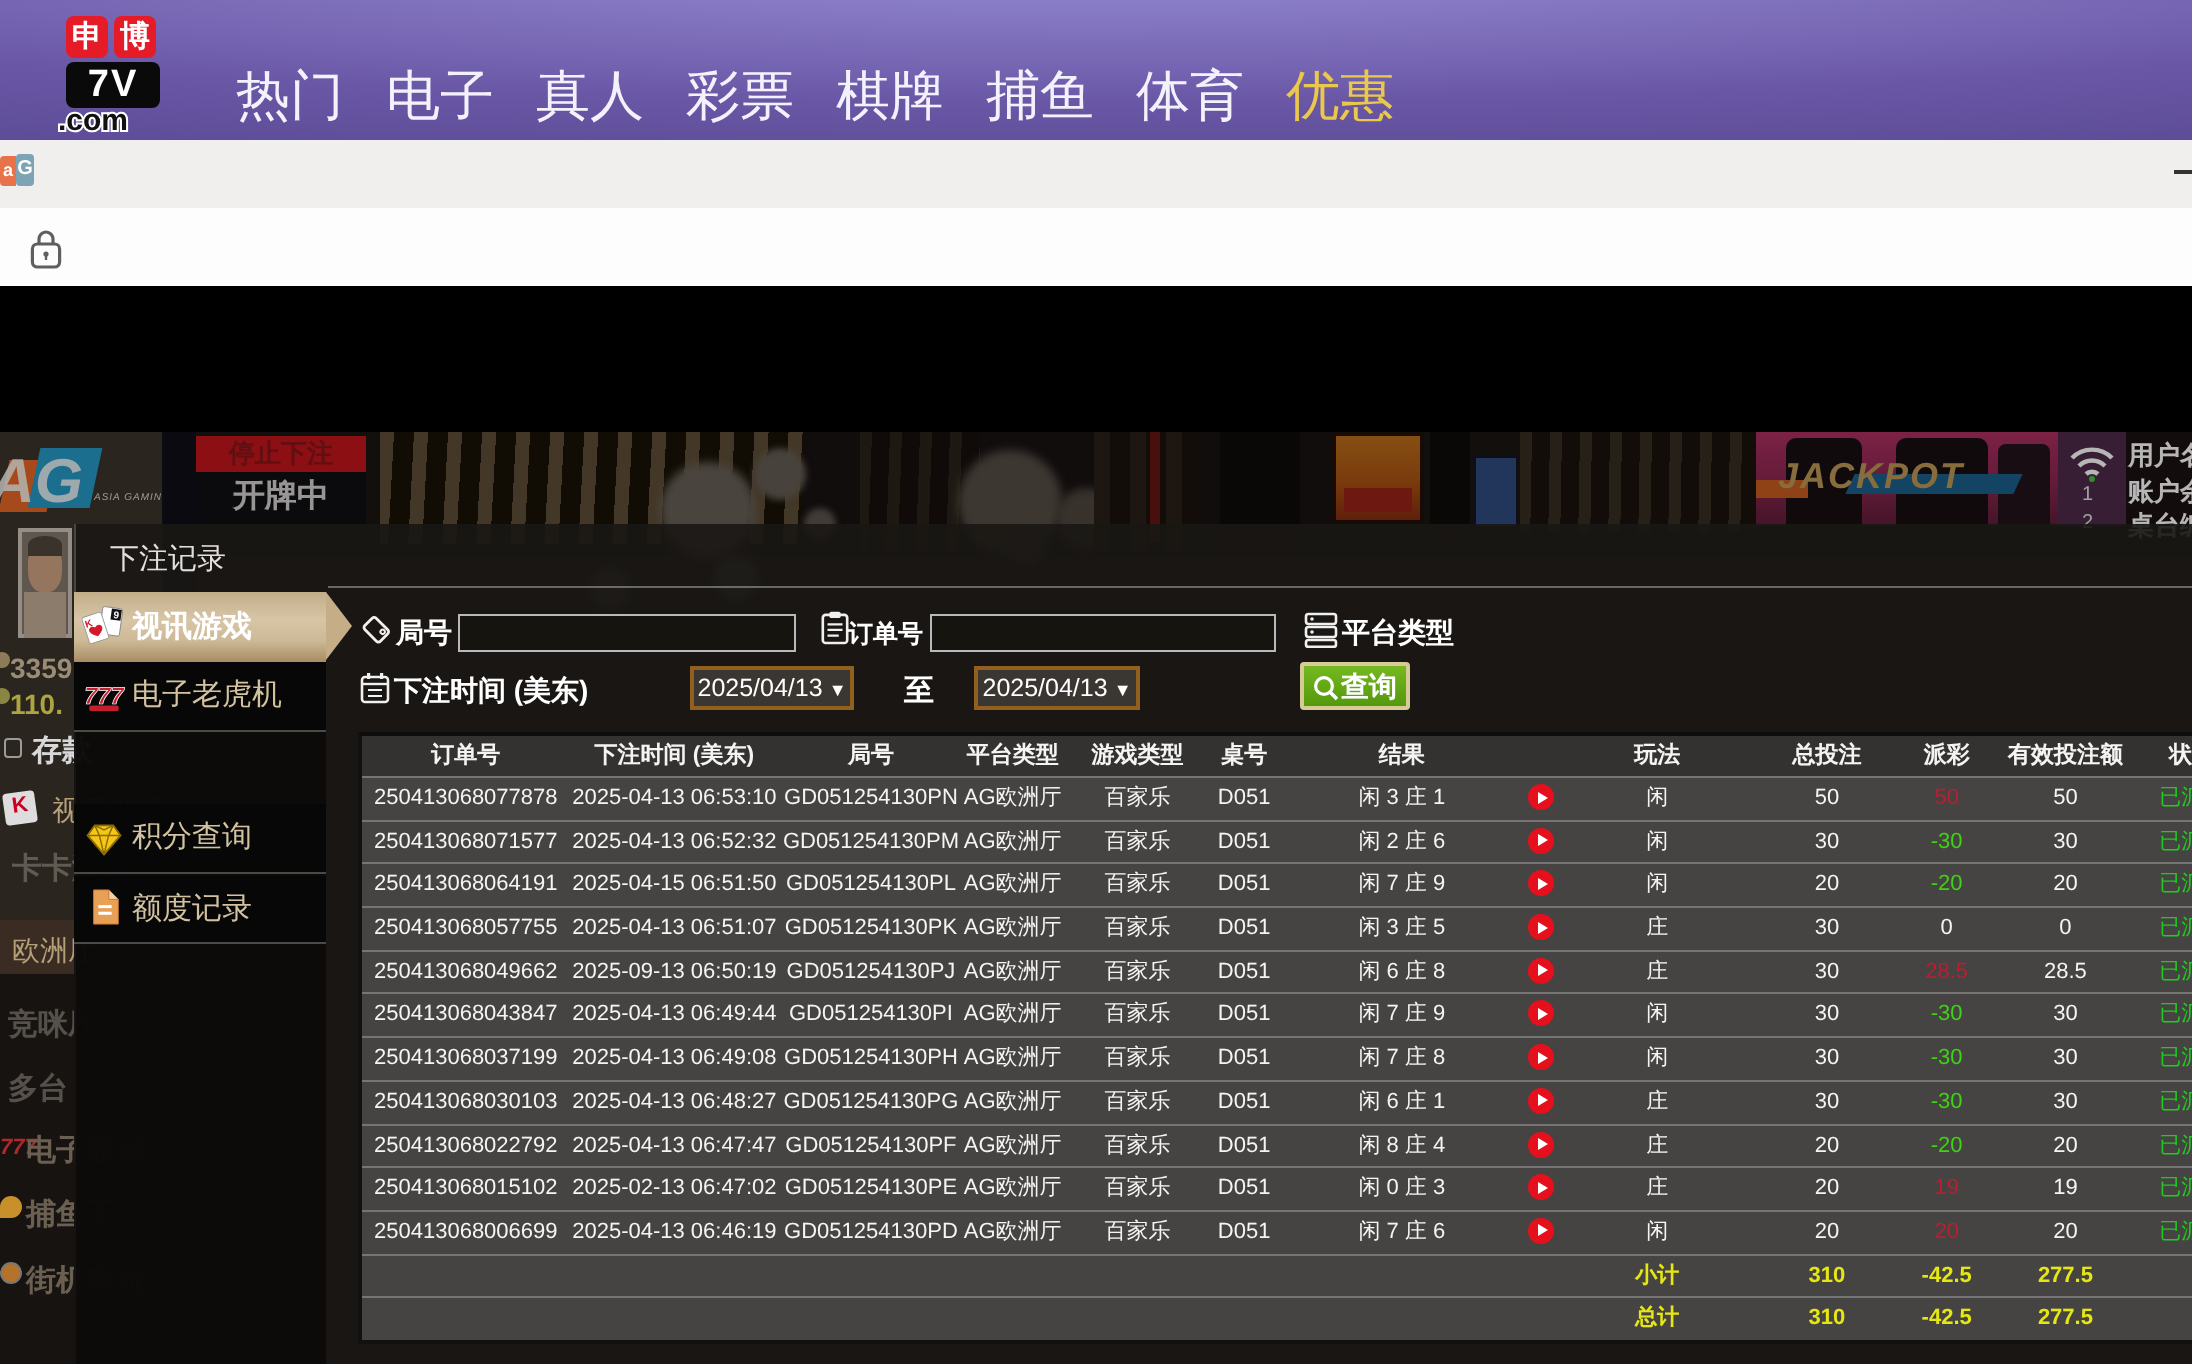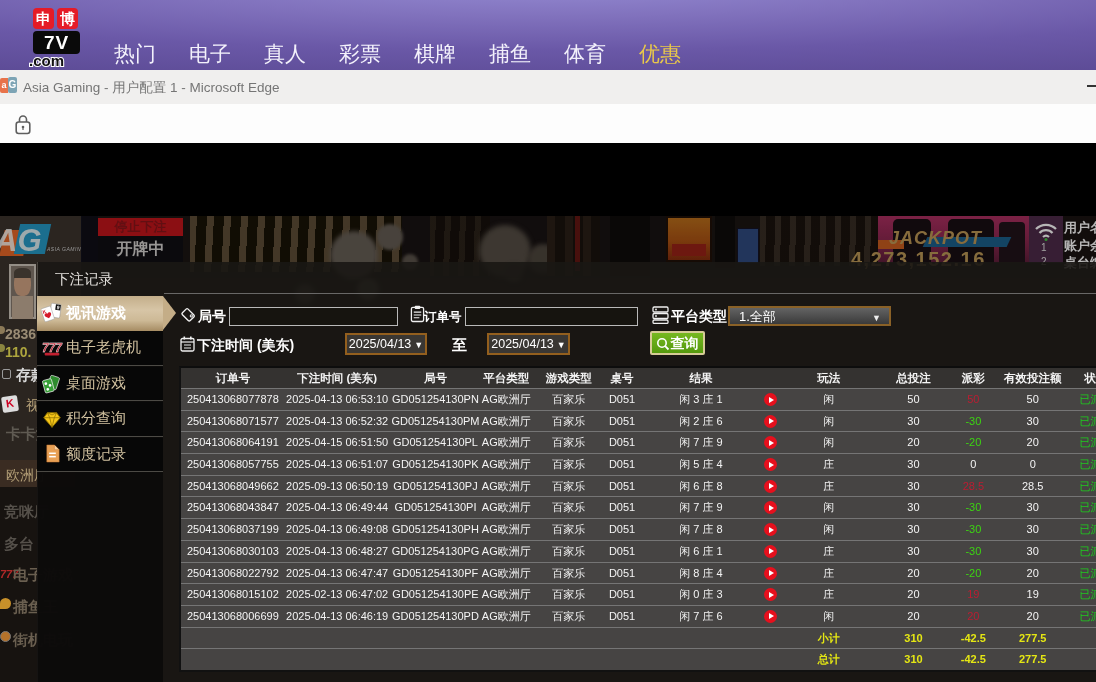--- a/index.html
+++ b/index.html
@@ -7,21 +7,21 @@
 .abs{position:absolute}
 
 .topbar{position:absolute;left:0;top:0;width:1096px;height:70px;
 background:radial-gradient(120% 160% at 50% -25%,#958bd3 0%,#8172bd 30%,#6a58a7 60%,#584790 100%)}
 .rsq{position:absolute;width:21px;height:21px;top:8px;background:#e51b27;border-radius:4px;
 color:#fff;font-weight:bold;font-size:15px;text-align:center;line-height:22px}
 .blk7v{position:absolute;left:33px;top:31px;width:47px;height:23px;background:#0a0a0a;border-radius:4px;
 color:#fff;font-weight:bold;font-size:19px;text-align:center;line-height:23px;letter-spacing:1px}
 .dcom{position:absolute;left:29px;top:52px;font-size:15px;font-weight:bold;letter-spacing:.5px;color:#111;
 -webkit-text-stroke:2px #fff;paint-order:stroke fill;letter-spacing:0px}
-.nv{position:absolute;top:40px;width:74px;text-align:center;font-size:21px;color:#f3f1fb}
+.nv{position:absolute;top:30px;width:74px;text-align:right;font-size:27px;color:#f3f1fb}
 .nv.yel{color:#e9c84a}
 
 .titlebar{position:absolute;left:0;top:70px;width:1096px;height:34px;background:#f0efee}
 .fav1{position:absolute;left:0;top:78px;width:8px;height:15px;background:#e8734a;color:#fff;
 font-size:9px;font-weight:bold;text-align:center;line-height:15px;border-radius:2px 0 0 2px}
 .fav2{position:absolute;left:8px;top:77px;width:9px;height:16px;background:#7da4b5;color:#fff;
 font-size:10px;font-weight:bold;text-align:center;line-height:16px;border-radius:2px}
 .ttxt{position:absolute;left:23px;top:79px;font-size:13.5px;color:#757575}
 .mindash{position:absolute;left:1087px;top:85px;width:9px;height:2px;background:#333}
 
@@ -85,21 +85,20 @@
       <div class="nv" style="left:248px">真人</div>
       <div class="nv" style="left:323px">彩票</div>
       <div class="nv" style="left:398px">棋牌</div>
       <div class="nv" style="left:473px">捕鱼</div>
       <div class="nv" style="left:548px">体育</div>
       <div class="nv yel" style="left:623px">优惠</div>
 </div>
 <div class="titlebar"></div>
 <div class="fav1">a</div>
     <div class="fav2">G</div>
-<div class="ttxt">Asia Gaming - 用户配置 1 - Microsoft Edge</div>
 <div class="mindash"></div>
 <div class="urlbar"></div>
 <svg class="abs" style="left:15px;top:114px" width="16" height="21" viewBox="0 0 16 21">
 <rect x="1.2" y="8" width="13.6" height="11.5" rx="2.5" fill="none" stroke="#5f5f5f" stroke-width="1.6"></rect>
 <path d="M4.5 8 V5.5 a3.5 3.5 0 0 1 7 0 V8" fill="none" stroke="#5f5f5f" stroke-width="1.6"></path>
 <circle cx="8" cy="13" r="1.3" fill="#5f5f5f"></circle>
       <rect x="7.4" y="13" width="1.2" height="3" fill="#5f5f5f"></rect>
 </svg>
 <div class="blackstrip"></div>
 <div class="bg">
@@ -131,40 +130,39 @@
 <div class="z" style="left:715px;top:0;width:20px;height:52px;background:#0b0908"></div>
 <div class="z" style="left:737px;top:12px;width:22px;height:36px;background:#2a4374;border:1px solid #101020"></div>
 <div class="z" style="left:760px;top:0;width:118px;height:50px;background:repeating-linear-gradient(91deg,#41362a 0 6px,#140e08 6px 15px);opacity:.6"></div>
 <div class="z" style="left:878px;top:0;width:151px;height:47px;background:linear-gradient(180deg,#9c2a58 0%,#7c2246 55%,#541a34 100%)"></div>
 <div class="z" style="left:893px;top:3px;width:38px;height:44px;background:#140c10;border-radius:5px 5px 0 0"></div>
 <div class="z" style="left:948px;top:3px;width:46px;height:44px;background:#140c10;border-radius:5px 5px 0 0"></div>
 <div class="z" style="left:999px;top:6px;width:26px;height:41px;background:#1b1016;border-radius:4px 4px 0 0"></div>
 <div class="z" style="left:878px;top:24px;width:26px;height:9px;background:#b5541c"></div>
 <div class="z" style="left:925px;top:21px;width:84px;height:10px;background:#17567e;transform:skewX(-25deg)"></div>
 <div class="z" style="left:889px;top:12px;font-size:18px;font-weight:900;font-style:italic;color:#ab8a4e;letter-spacing:1px">JACKPOT</div>
-<div class="z" style="left:851px;top:32px;font-size:20px;font-weight:800;color:#a98a4e;letter-spacing:1.5px">4,273,152.16</div>
 <div class="z" style="left:1029px;top:0;width:34px;height:47px;background:#452642"></div>
 <svg class="z" style="left:1033px;top:5px" width="26" height="20" viewBox="0 0 26 20">
 <path d="M3 8 A14 14 0 0 1 23 8" fill="none" stroke="#e8e8e8" stroke-width="2.2"></path>
 <path d="M6.5 12 A9 9 0 0 1 19.5 12" fill="none" stroke="#e8e8e8" stroke-width="2.2"></path>
 <path d="M10 16 A4.5 4.5 0 0 1 16 16" fill="none" stroke="#e8e8e8" stroke-width="2.2"></path>
 <circle cx="13" cy="18.5" r="1.5" fill="#3db53d"></circle>
 </svg>
 <div class="z" style="left:1041px;top:26px;font-size:10px;color:#ccc">1</div>
 <div class="z" style="left:1041px;top:40px;font-size:10px;color:#ccc">2</div>
 <div class="z" style="left:1063px;top:0;width:33px;height:47px;background:#15100f"></div>
 <div class="z" style="left:1064px;top:3px;font-size:13px;font-weight:bold;color:#e8e8e8;white-space:nowrap">用户名</div>
 <div class="z" style="left:1064px;top:21px;font-size:13px;font-weight:bold;color:#e8e8e8;white-space:nowrap">账户余</div>
 <div class="z" style="left:1064px;top:38px;font-size:13px;font-weight:bold;color:#e8e8e8;white-space:nowrap">桌台编</div>
 <div class="z" style="left:9px;top:48px;width:27px;height:55px;background:#5f564e;border:2px solid #948e86"></div>
 <div class="z" style="left:14px;top:54px;width:17px;height:26px;border-radius:45% 45% 40% 40%;background:#96755e"></div>
 <div class="z" style="left:14px;top:52px;width:17px;height:10px;border-radius:45% 45% 0 0;background:#3a332c"></div>
 <div class="z" style="left:12px;top:80px;width:21px;height:23px;background:#8c7c6c"></div>
 <div class="z" style="left:-3px;top:110px;width:8px;height:8px;border-radius:50%;background:#8c7a58"></div>
-<div class="z" style="left:5px;top:110px;font-size:14px;font-weight:bold;color:#9a8c75">2836</div>
+<div class="z" style="left:5px;top:110px;font-size:14px;font-weight:bold;color:#9a8c75">3359</div>
 <div class="z" style="left:-3px;top:128px;width:8px;height:8px;border-radius:50%;background:#8a8540"></div>
 <div class="z" style="left:5px;top:128px;font-size:14px;font-weight:bold;color:#ada53e">110.</div>
 <div class="z" style="left:2px;top:153px;width:9px;height:10px;border:1px solid #9a9a9a;border-radius:2px"></div>
 <div class="z" style="left:16px;top:150px;font-size:15px;font-weight:bold;color:#d8d8d8">存款</div>
 <div class="z" style="left:2px;top:180px;width:16px;height:16px;background:#ddd;border-radius:2px;transform:rotate(-8deg)"></div>
 <div class="z" style="left:6px;top:181px;font-size:11px;font-weight:bold;color:#c02;transform:rotate(-8deg)">K</div>
 <div class="z" style="left:26px;top:181px;font-size:14px;color:#b5a078">视讯游戏</div>
 <div class="z" style="left:6px;top:209px;font-size:15px;font-weight:bold;color:#5f5a52">卡卡湾厅</div>
 <div class="z" style="left:0px;top:244px;width:75px;height:27px;background:#3a2c22"></div>
 <div class="z" style="left:6px;top:251px;font-size:14px;color:#b5a078">欧洲厅</div>
@@ -198,34 +196,20 @@
 </svg>
       <span class="mt">视讯游戏</span>
     </div>
 <div class="mitem" style="top:330.5px;height:35px">
       <svg class="micon" style="top:8px" viewBox="0 0 24 24">
 <text x="12" y="14" font-size="13" font-weight="900" font-style="italic" fill="#c21f2f" text-anchor="middle" stroke="#fff" stroke-width=".4">777</text>
 <rect x="4" y="15" width="16" height="3" rx="1" fill="#c21f2f"></rect>
 </svg>
       <span class="mt">电子老虎机</span>
     </div>
-<div class="mitem" style="top:366.5px;height:34px">
-      <svg class="micon" style="top:6px" viewBox="0 0 24 24">
-<g transform="rotate(18 12 12)">
-          <rect x="8" y="3" width="10" height="14" rx="1.5" fill="#2e8b2e" stroke="#d8d8d8" stroke-width=".8"></rect>
-        </g>
-<g transform="rotate(-15 8 14)">
-          <rect x="3" y="7" width="10" height="14" rx="1.5" fill="#37a037" stroke="#e8e8e8" stroke-width=".8"></rect>
-<circle cx="6" cy="11" r="1.5" fill="#fff"></circle>
-          <circle cx="10" cy="14" r="1.5" fill="#fff"></circle>
-          <circle cx="6.5" cy="17.5" r="1.5" fill="#fff"></circle>
-        </g>
-</svg>
-      <span class="mt">桌面游戏</span>
-    </div>
 <div class="mitem" style="top:437.5px;height:34px">
       <svg class="micon" style="left:6px;top:6px;width:19px;height:19px" viewBox="0 0 20 20">
 <path d="M4 1 H12 L17 6 V19 H4 Z" fill="#e8a055" stroke="#c87830" stroke-width=".5"></path>
 <path d="M12 1 L12 6 L17 6" fill="#f8d0a0" stroke="#c87830" stroke-width=".5"></path>
 <rect x="6.5" y="9" width="7" height="1.6" fill="#fff"></rect>
         <rect x="6.5" y="12.5" width="7" height="1.6" fill="#fff"></rect>
 </svg>
       <span class="mt">额度记录</span>
     </div>
 <div class="mitem" style="top:401.5px;height:35px">
@@ -251,21 +235,20 @@
 <div class="flabel" style="left:424px;top:309px;font-size:12.5px">订单号</div>
 <div class="finput" style="left:465px;top:307px;width:173px"></div>
 <svg class="abs" style="left:652px;top:306px" width="17" height="18" viewBox="0 0 17 18">
 <rect x="1" y="1" width="15" height="5" rx="1.2" fill="none" stroke="#f0f0f0" stroke-width="1.3"></rect>
 <rect x="1" y="7.5" width="15" height="5" rx="1.2" fill="none" stroke="#f0f0f0" stroke-width="1.3"></rect>
 <rect x="1" y="14" width="15" height="3.4" rx="1.2" fill="none" stroke="#f0f0f0" stroke-width="1.3"></rect>
 <circle cx="4" cy="3.5" r=".9" fill="#f0f0f0"></circle>
       <circle cx="4" cy="10" r=".9" fill="#f0f0f0"></circle>
 </svg>
 <div class="flabel" style="left:671px;top:308px">平台类型</div>
-<div class="fsel">1.全部</div>
 <svg class="abs" style="left:180px;top:336px" width="15" height="16" viewBox="0 0 15 16">
 <rect x="1" y="2.5" width="13" height="12.5" rx="1.5" fill="none" stroke="#f0f0f0" stroke-width="1.3"></rect>
 <path d="M1 6 h13" stroke="#f0f0f0" stroke-width="1.2"></path>
 <rect x="3.5" y="0.5" width="1.6" height="3" fill="#f0f0f0"></rect>
       <rect x="10" y="0.5" width="1.6" height="3" fill="#f0f0f0"></rect>
 <path d="M4 9 h7 M4 12 h7" stroke="#f0f0f0" stroke-width="1.1"></path>
 </svg>
 <div class="flabel" style="left:197px;top:337px">下注时间 (美东)</div>
 <div class="fdate" style="left:345px;top:333px;width:82px">2025/04/13<i>▼</i></div>
 <div class="flabel" style="left:452px;top:336px;font-size:15px">至</div>
@@ -335,21 +318,21 @@
 <div class="td" style="width:67px">20</div>
 <div class="td st" style="width:60px">已派彩</div>
 </div>
       <div class="tr">
 <div class="td" style="width:104px">250413068057755</div>
 <div class="td" style="width:105px">2025-04-13 06:51:07</div>
 <div class="td" style="width:92px">GD051254130PK</div>
 <div class="td" style="width:50px">AG欧洲厅</div>
 <div class="td" style="width:75px">百家乐</div>
 <div class="td" style="width:32px">D051</div>
-<div class="td" style="width:126px">闲 5 庄 4</div>
+<div class="td" style="width:126px">闲 3 庄 5</div>
 <div class="td" style="width:14px"><span class="play"><span class="ptri"></span></span></div>
 <div class="td" style="width:102px">庄</div>
 <div class="td" style="width:68px">30</div>
 <div class="td pw" style="width:52px">0</div>
 <div class="td" style="width:67px">0</div>
 <div class="td st" style="width:60px">已派彩</div>
 </div>
       <div class="tr">
 <div class="td" style="width:104px">250413068049662</div>
 <div class="td" style="width:105px">2025-09-13 06:50:19</div>

